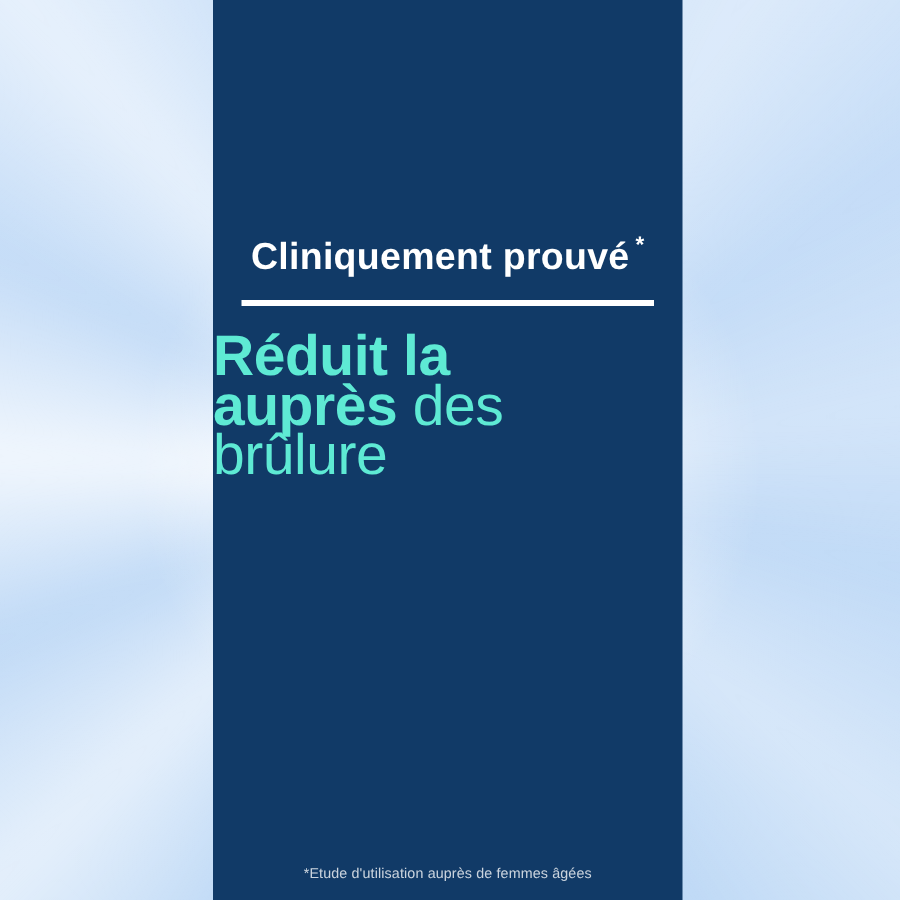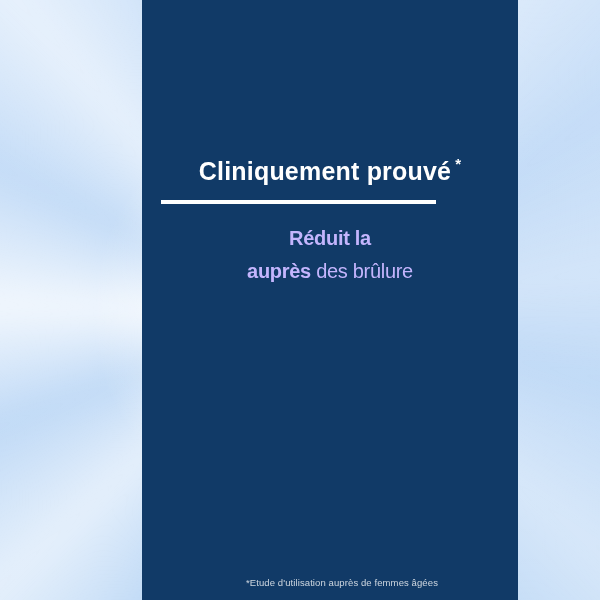--- a/index.html
+++ b/index.html
@@ -45,21 +45,21 @@
     inset: 0;
     background: radial-gradient(circle at 50% 52%,
       rgba(255,255,255,0.95) 0%,
       rgba(255,255,255,0.55) 22%,
       rgba(255,255,255,0)    48%);
   }
   .panel {
     position: absolute;
     left: 142px;
     top: 0;
-    width: 376px;
+    width: 313px;
     height: 600px;
     background: #113a67;
   }
   .heading {
     position: absolute;
     top: 156px;
     left: 0;
     width: 100%;
     text-align: center;
     color: #ffffff;
@@ -84,42 +84,40 @@
     left: 19px;
     width: 275px;
     height: 4px;
     background: #ffffff;
   }
   .claim {
     position: absolute;
     top: 222px;
     left: 0;
     width: 100%;
-    text-align: center;
-    color: #c4b5fd;
-    font-size: 20px;
+    color: #5eead4;
+    font-size: 38px;
     line-height: 33px;
     font-weight: 700;
     letter-spacing: -0.3px;
   }
   .claim .regular {
     font-weight: 400;
   }
   .footnote {
     position: absolute;
     bottom: 11px;
     left: 0;
     width: 100%;
     text-align: center;
     color: rgba(255,255,255,0.78);
     font-size: 9.5px;
     line-height: 12.5px;
     font-weight: 400;
     letter-spacing: 0.1px;
-    padding-left: 12px;
   }
 </style>
 </head>
 <body>
 
 <div class="stage">
   <div class="rays"></div>
   <div class="glow"></div>
 
   <div class="panel">

